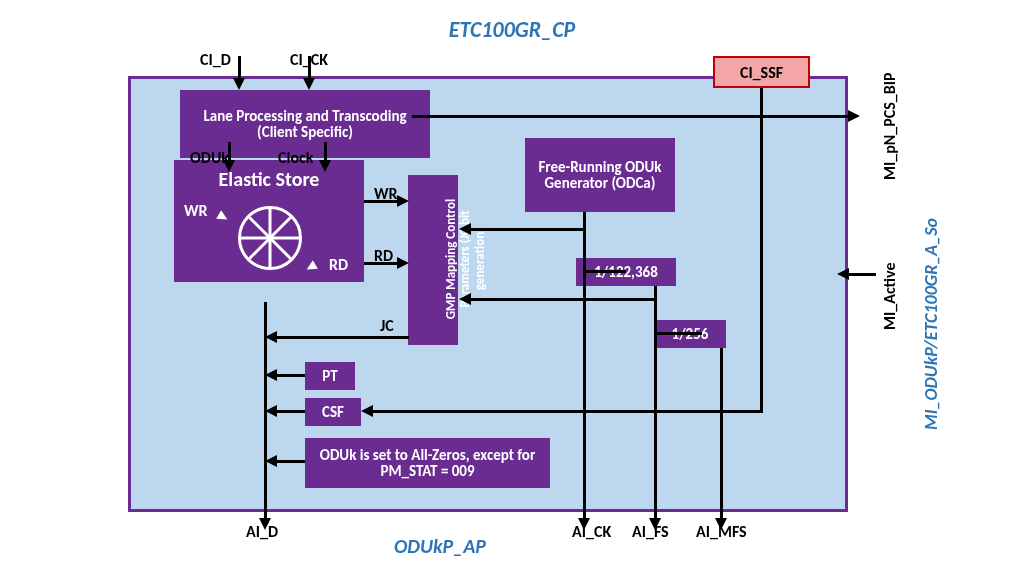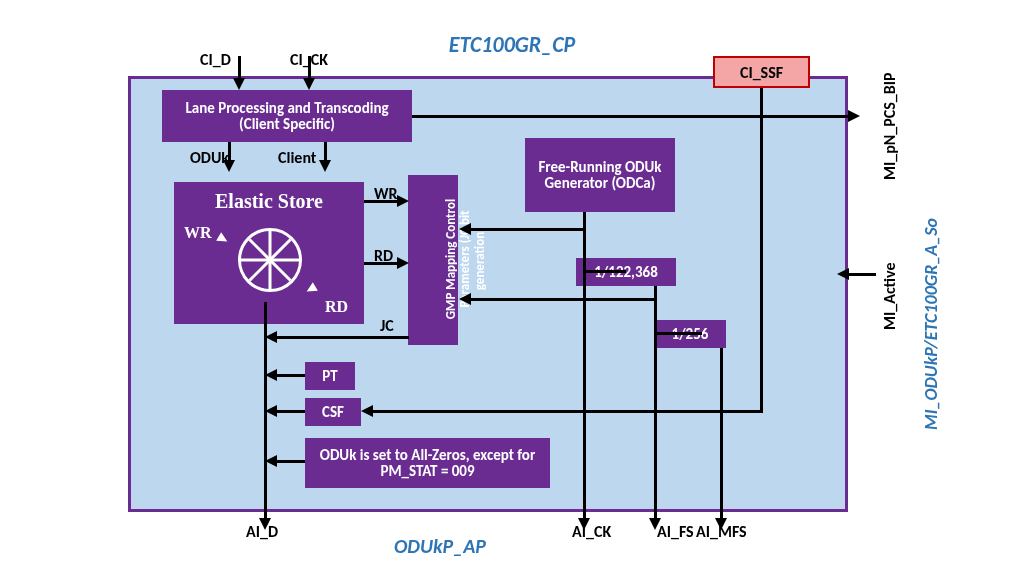--- a/index.html
+++ b/index.html
@@ -77,38 +77,38 @@
     position: absolute;
     left: 50%; top: 50%;
     width: 58px; height: 3px;
     background: #fff;
     transform-origin: center center;
   }
 </style>
 </head>
 <body>
 
-<div class="abs italic blue" style="left:0; top:16px; width:1024px; text-align:center; font-size:22px;margin-top:15px;">ETC100GR_CP</div>
+<div class="abs italic blue" style="left:0; top:16px; width:1024px; text-align:center; font-size:22px;">ETC100GR_CP</div>
 <div class="abs italic blue" style="left:300px; top:534px; width:280px; text-align:center; font-size:20px;">ODUkP_AP</div>
 <div class="rot italic blue" style="left:920px; top:430px; font-size:18px;">MI_ODUkP/ETC100GR_A_So</div>
 
 <div class="frame"></div>
 
 <div class="ssf" style="left:713px; top:56px; width:97px; height:32px;">
   <span>CI_SSF</span>
 </div>
 
 <div class="lbl" style="left:200px; top:50px;">CI_D</div>
 <div class="lbl" style="left:290px; top:50px;">CI_CK</div>
 
-<div class="block" style="left:162px; top:90px; width:250px; height:52px; font-size:15px;">
+<div class="block" style="left:180px; top:90px; width:250px; height:68px; font-size:15px;">
   <span>Lane Processing and Transcoding (Client Specific)</span>
 </div>
 
-<div class="block" style="left:174px; top:182px; width:190px; height:142px; justify-content:flex-start; padding-top:6px; font-size:20px;font-family:Liberation Serif, serif;">
+<div class="block" style="left:174px; top:160px; width:190px; height:122px; justify-content:flex-start; padding-top:6px; font-size:20px;">
   <span style="position:absolute; top:6px; left:0; right:0;">Elastic Store</span>
   <div class="wheel" style="left:62px; top:44px;">
     <div class="spoke" style="transform: translate(-50%,-50%) rotate(0deg);"></div>
     <div class="spoke" style="transform: translate(-50%,-50%) rotate(45deg);"></div>
     <div class="spoke" style="transform: translate(-50%,-50%) rotate(90deg);"></div>
     <div class="spoke" style="transform: translate(-50%,-50%) rotate(135deg);"></div>
   </div>
   <span class="abs" style="left:8px; top:40px; color:#fff; font-size:16px;">WR</span>
   <span class="abs" style="right:14px; bottom:6px; color:#fff; font-size:16px;">RD</span>
 
@@ -135,31 +135,31 @@
   <span>PT</span>
 </div>
 <div class="block" style="left:305px; top:398px; width:56px; height:28px;">
   <span>CSF</span>
 </div>
 <div class="block" style="left:305px; top:438px; width:245px; height:50px; font-size:15px;">
   <span>ODUk is set to All-Zeros, except for PM_STAT = 009</span>
 </div>
 
 <div class="lbl" style="left:190px; top:148px;">ODUk</div>
-<div class="lbl" style="left:278px; top:148px;">Client</div>
+<div class="lbl" style="left:278px; top:148px;">Clock</div>
 <div class="lbl" style="left:374px; top:184px;">WR</div>
 <div class="lbl" style="left:374px; top:246px;">RD</div>
 <div class="lbl" style="left:380px; top:316px;">JC</div>
 
 <div class="rot" style="left:880px; top:180px; font-size:16px;">MI_pN_PCS_BIP</div>
 <div class="rot" style="left:880px; top:330px; font-size:16px;">MI_Active</div>
 
 <div class="lbl" style="left:246px; top:522px;">AI_D</div>
 <div class="lbl" style="left:572px; top:522px;">AI_CK</div>
-<div class="lbl" style="left:632px; top:522px;margin-left:25px;">AI_FS</div>
+<div class="lbl" style="left:632px; top:522px;">AI_FS</div>
 <div class="lbl" style="left:696px; top:522px;">AI_MFS</div>
 
 <div class="vline" style="left:238px; top:56px; height:24px;"></div>
 <div class="ar-d" style="left:233px; top:78px;"></div>
 <div class="vline" style="left:308px; top:56px; height:24px;"></div>
 <div class="ar-d" style="left:303px; top:78px;"></div>
 
 <div class="hline" style="left:412px; top:115px; width:436px;"></div>
 <div class="ar-r" style="left:848px; top:110px;"></div>
 

